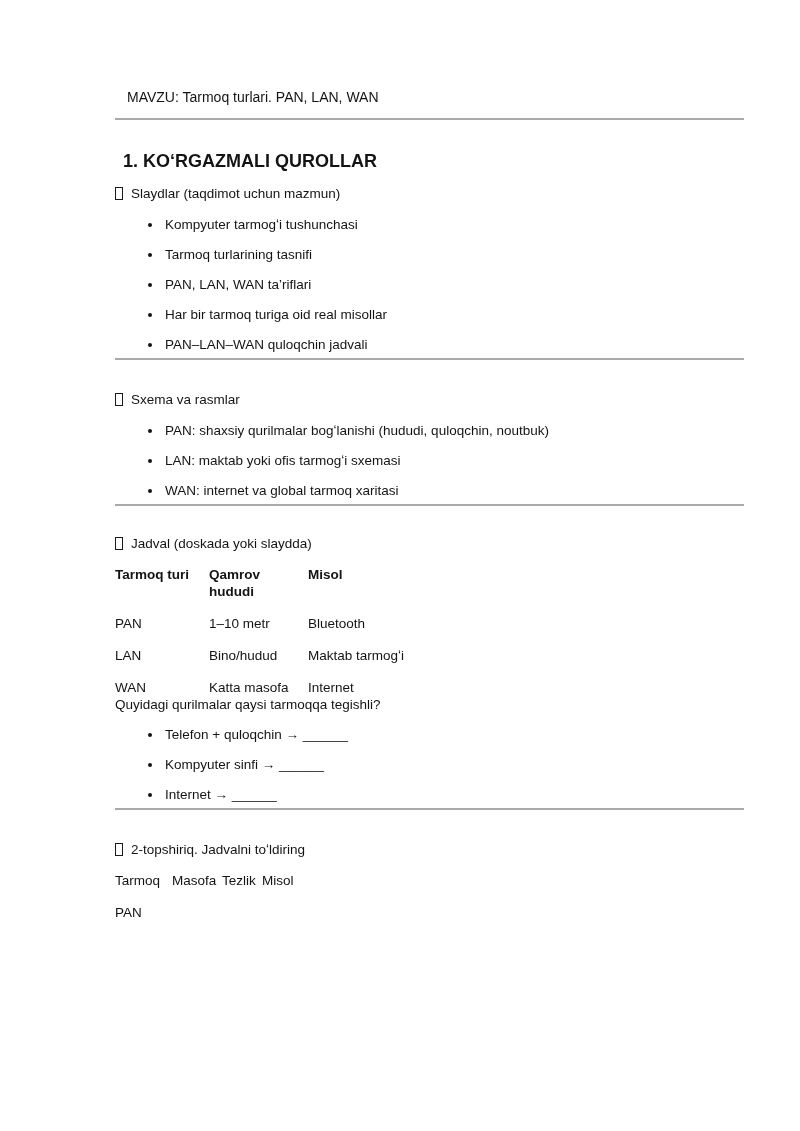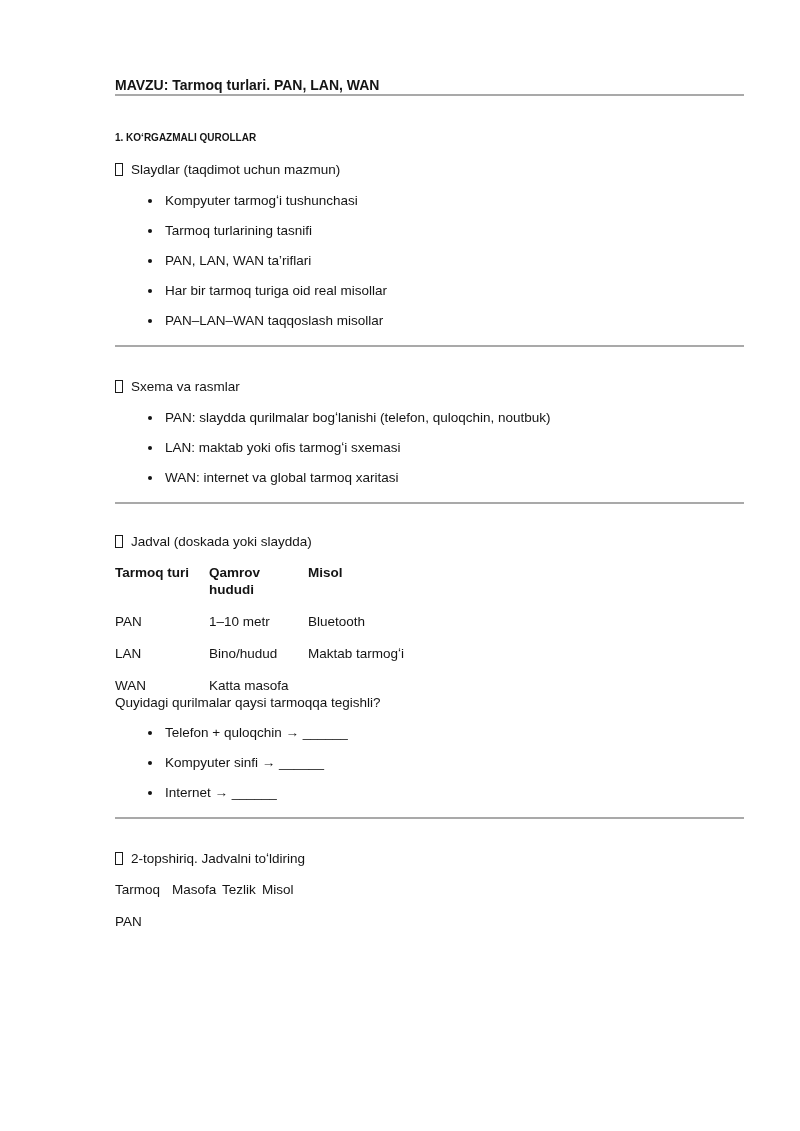--- a/index.html
+++ b/index.html
@@ -11,35 +11,35 @@
     overflow:hidden;
   }
   .page {
     position:relative;
     padding:77px 56px 0 115px;
     width:629px;
     font-size:13.5px;
     line-height:17px;
   }
   p { margin:0; }
-  .title { font-weight:bold; font-size:14px; margin:0; }
+  .title { font-weight:normal; font-size:14px; margin:12px; }
   hr.rule {
     border:none; border-top:2px solid #a9a9a9;
     margin:0; width:629px;
   }
   .rule-a { margin-top:9px; }
   .rule-b { margin-top:14px; }
   .rule-c { margin-top:16px; }
-  .h-sec { font-weight:bold; font-size:10px; margin:33px 0 15px; }
+  .h-sec { font-weight:bold; font-size:18px; margin:33px 8px 15px; }
   .h-sec2 { font-weight:bold; font-size:14px; margin:44px 0 14px; }
   .subhead { font-weight:normal; margin:0 0 14px; }
   .subhead.after-rule { margin-top:31px; }
   .subhead.after-rule-c { margin-top:29px; }
   .prompt { margin:0 0 13px; }
-  ul.blist { margin:0; padding:0 0 16px 48px; list-style:disc; }
+  ul.blist { margin:0; padding:0 0 5px 48px; list-style:disc; }
   ul.blist li { margin:0 0 13px; padding-left:2px; }
   ul.blist li:last-child { margin-bottom:0; }
   .tofu {
     display:inline-block;
     width:8px; height:13px;
     border:1px solid #1a1a1a;
     margin-right:8px;
     vertical-align:-2px;
     box-sizing:border-box;
   }
@@ -67,29 +67,29 @@
 
   <p class="h-sec">1. KOʻRGAZMALI QUROLLAR</p>
 
   <p class="subhead"><span class="tofu"></span><span>Slaydlar (taqdimot uchun mazmun)</span></p>
 
   <ul class="blist">
     <li>Kompyuter tarmogʻi tushunchasi</li>
     <li>Tarmoq turlarining tasnifi</li>
     <li>PAN, LAN, WAN taʼriflari</li>
     <li>Har bir tarmoq turiga oid real misollar</li>
-    <li>PAN–LAN–WAN taqqoslash misollar</li>
+    <li>PAN–LAN–WAN quloqchin jadvali</li>
   </ul>
 
   <hr class="rule rule-b">
 
   <p class="subhead after-rule"><span class="tofu"></span><span>Sxema va rasmlar</span></p>
 
   <ul class="blist">
-    <li>PAN: slaydda qurilmalar bogʻlanishi (telefon, quloqchin, noutbuk)</li>
+    <li>PAN: shaxsiy qurilmalar bogʻlanishi (hududi, quloqchin, noutbuk)</li>
     <li>LAN: maktab yoki ofis tarmogʻi sxemasi</li>
     <li>WAN: internet va global tarmoq xaritasi</li>
   </ul>
 
   <hr class="rule rule-c">
 
   <p class="subhead after-rule-c"><span class="tofu"></span><span>Jadval (doskada yoki slaydda)</span></p>
 
   <div class="tbl">
     <div class="trow thead">
@@ -103,20 +103,21 @@
       <span class="c3">Bluetooth</span>
     </div>
     <div class="trow">
       <span class="c1">LAN</span>
       <span class="c2">Bino/hudud</span>
       <span class="c3">Maktab tarmogʻi</span>
     </div>
     <div class="trow">
       <span class="c1">WAN</span>
       <span class="c2">Katta masofa</span>
+      <span class="c3">Internet</span>
     </div>
   </div>
 
 
 
   <p class="prompt">Quyidagi qurilmalar qaysi tarmoqqa tegishli?</p>
 
   <ul class="blist">
     <li>Telefon + quloqchin → ______</li>
     <li>Kompyuter sinfi → ______</li>

